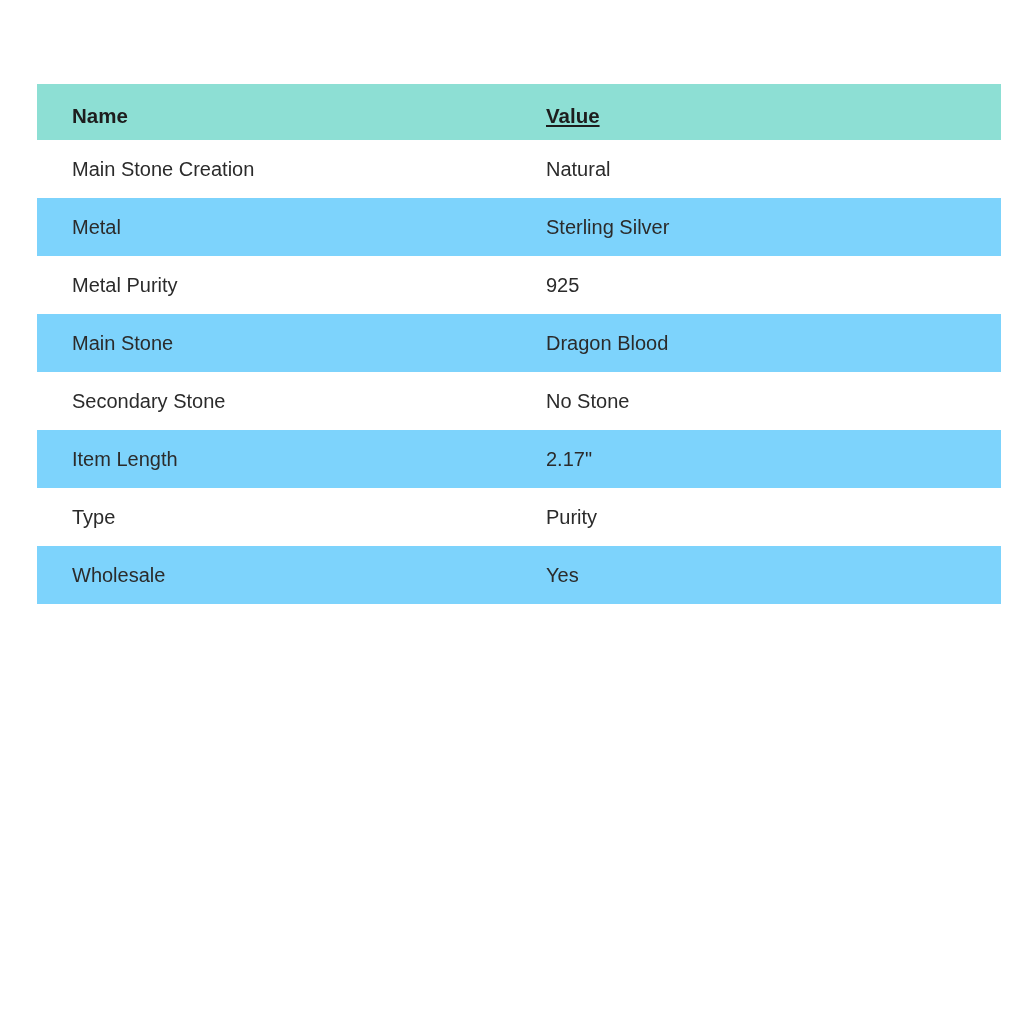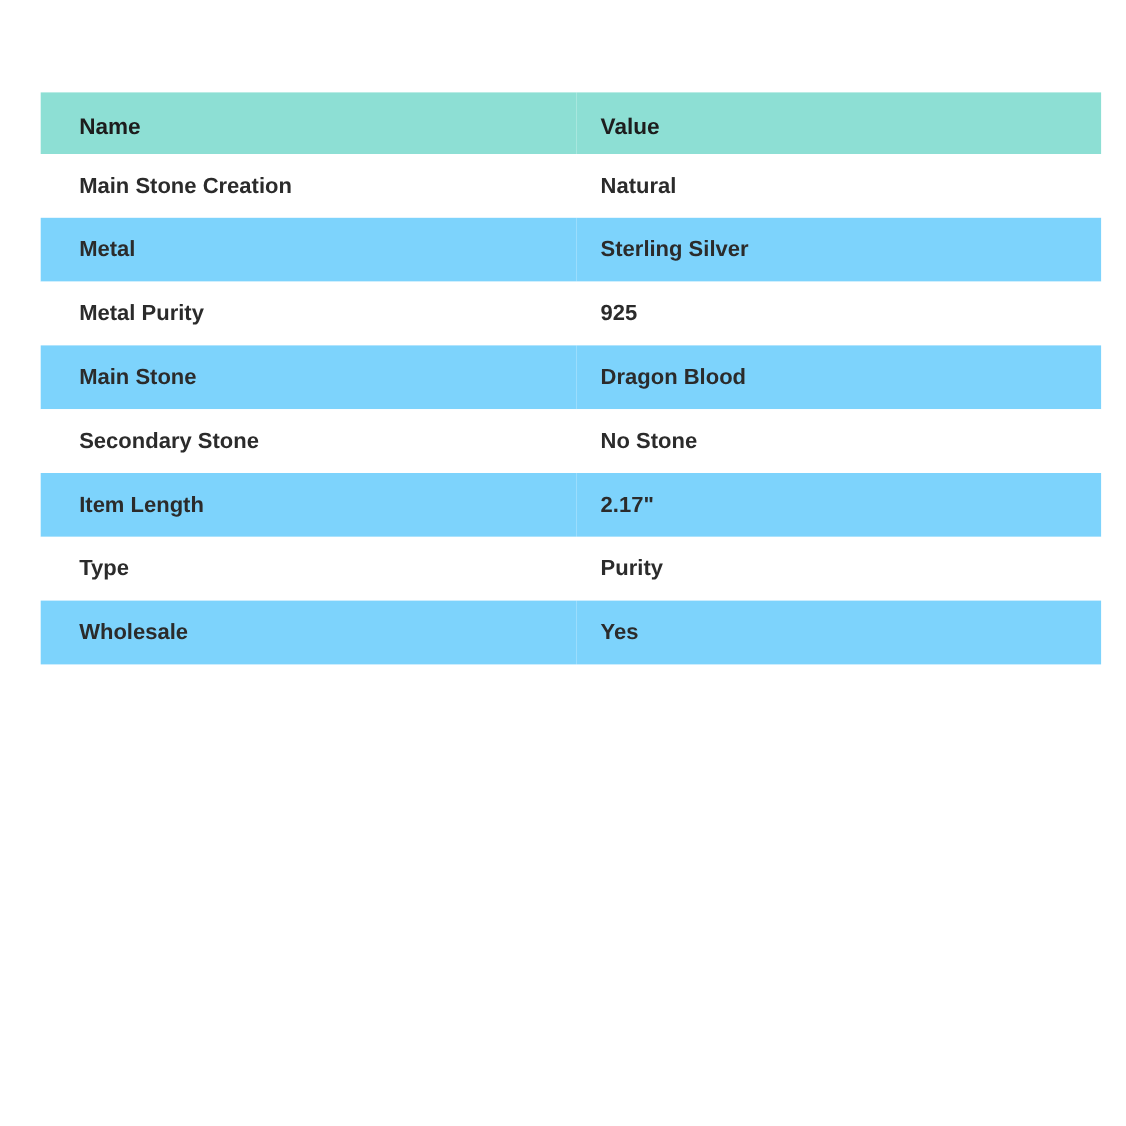--- a/index.html
+++ b/index.html
@@ -34,25 +34,26 @@
     font-size: 20.5px;
     font-weight: 600;
     text-align: left;
     padding: 22px 0 15px 35px;
     height: 19px;
     line-height: 19px;
     border: none;
   }
   .spec-table thead th.value-head {
     padding-left: 22px;
+    text-decoration: underline;
   }
   .spec-table tbody td {
     font-size: 20px;
     color: #2b2b2b;
-    font-weight: 700;
+    font-weight: 400;
     text-align: left;
     padding: 15px 0 15px 35px;
     height: 28px;
     line-height: 28px;
     border: none;
     vertical-align: middle;
   }
   .spec-table tbody td.value-cell {
     padding-left: 22px;
   }

